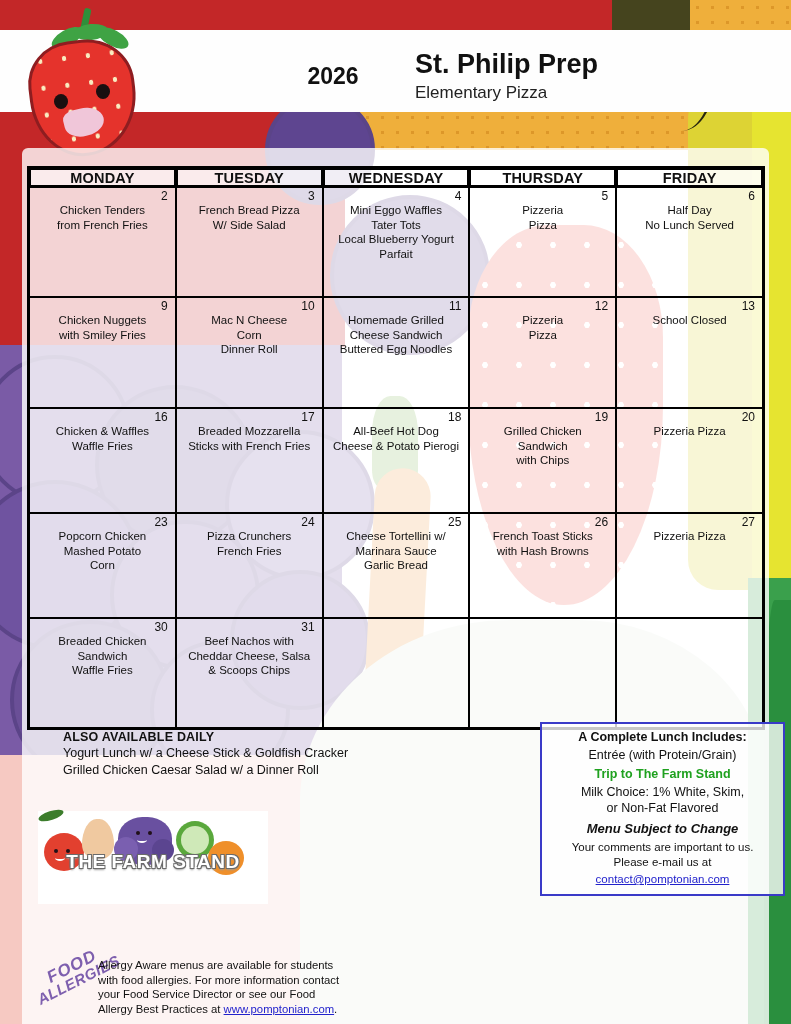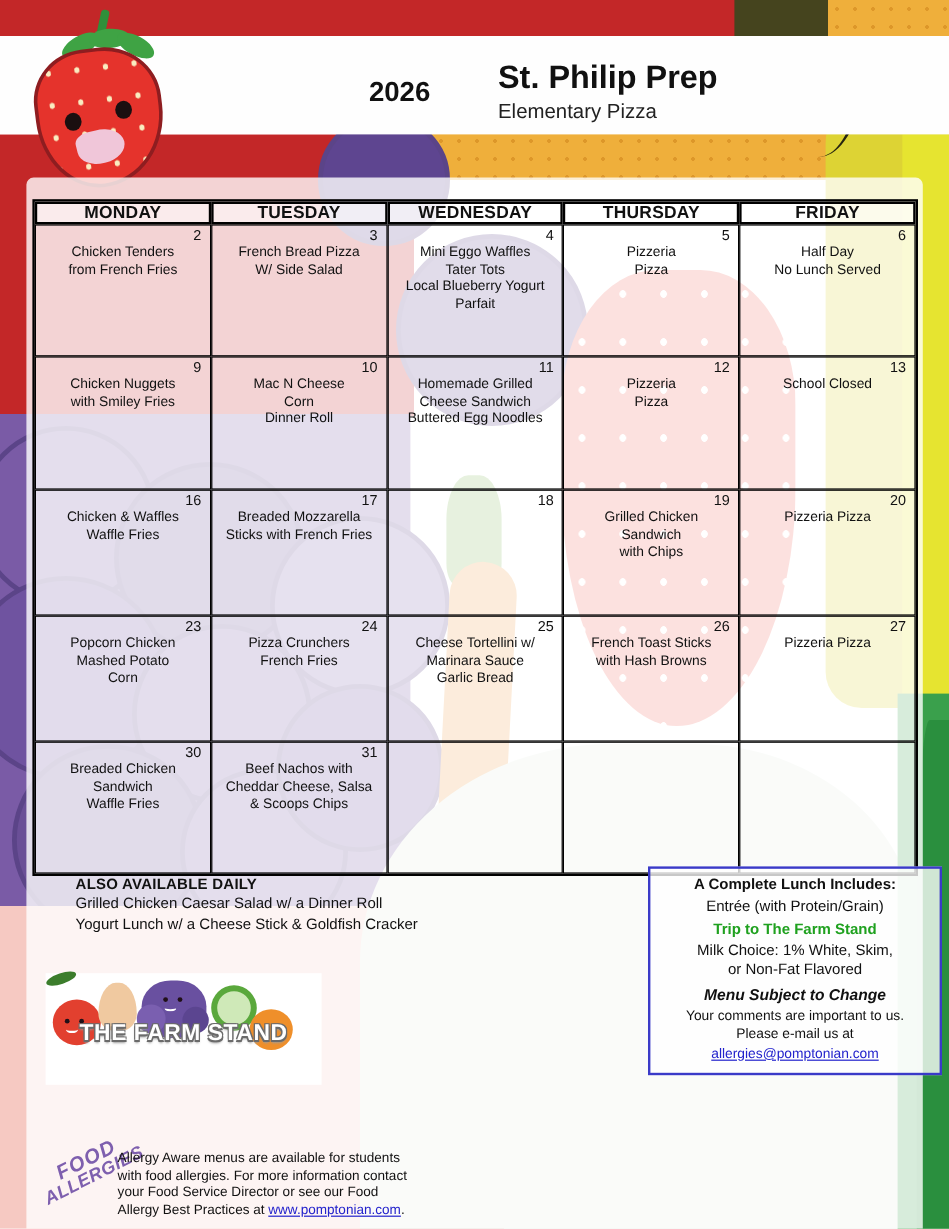--- a/index.html
+++ b/index.html
@@ -258,20 +258,22 @@
       <div class="menu">Chicken &amp; Waffles
 Waffle Fries</div>
     </div>
     <div class="cell">
       <div class="date">17</div>
       <div class="menu">Breaded Mozzarella
 Sticks with French Fries</div>
     </div>
     <div class="cell">
       <div class="date">18</div>
+      <div class="menu">All-Beef Hot Dog
+Cheese &amp; Potato Pierogi</div>
     </div>
     <div class="cell">
       <div class="date">19</div>
       <div class="menu">Grilled Chicken
 Sandwich
 with Chips</div>
     </div>
     <div class="cell">
       <div class="date">20</div>
       <div class="menu">Pizzeria Pizza</div>
@@ -325,22 +327,22 @@
       <div class="menu"></div>
     </div>
     <div class="cell">
       <div class="date"></div>
       <div class="menu"></div>
     </div>
   </div>
 
   <div class="also">
     <div class="also-title">ALSO AVAILABLE DAILY</div>
+    <div>Yogurt Lunch w/ a Cheese Stick &amp; Goldfish Cracker</div>
     <div>Grilled Chicken Caesar Salad w/ a Dinner Roll</div>
-    <div>Yogurt Lunch w/ a Cheese Stick &amp; Goldfish Cracker</div>
   </div>
 
   <div class="farm">
     <div class="fruit f-tomato"></div>
     <div class="f-eye" style="left:16px; top:38px;"></div>
     <div class="f-eye" style="left:28px; top:38px;"></div>
     <div class="f-smile" style="left:17px; top:44px;"></div>
     <div class="fruit f-onion"></div>
     <div class="fruit f-grape-c"></div>
     <div class="fruit f-grape-b1"></div>
@@ -357,21 +359,21 @@
 
   <div class="lunch">
     <div class="lb-title">A Complete Lunch Includes:</div>
     <div class="lb-line">Entrée (with Protein/Grain)</div>
     <div class="lb-farm">Trip to The Farm Stand</div>
     <div class="lb-milk">Milk Choice: 1% White, Skim,
 or Non-Fat Flavored</div>
     <div class="lb-subject">Menu Subject to Change</div>
     <div class="lb-comments">Your comments are important to us.
 Please e-mail us at</div>
-    <a class="lb-email" href="#">allergies@pomptonian.com</a>
+    <a class="lb-email" href="#">contact@pomptonian.com</a>
   </div>
 
   <div class="stamp">
     <div class="s1">FOOD</div>
     <div class="s2">ALLERGIES</div>
   </div>
   <p class="allergy-text"><span>Allergy Aware menus are available for students with food allergies. For more information contact your Food Service Director or see our Food Allergy Best Practices at </span><a class="allergy-link" href="#">www.pomptonian.com</a><span>.</span></p>
 
 </div>
 

